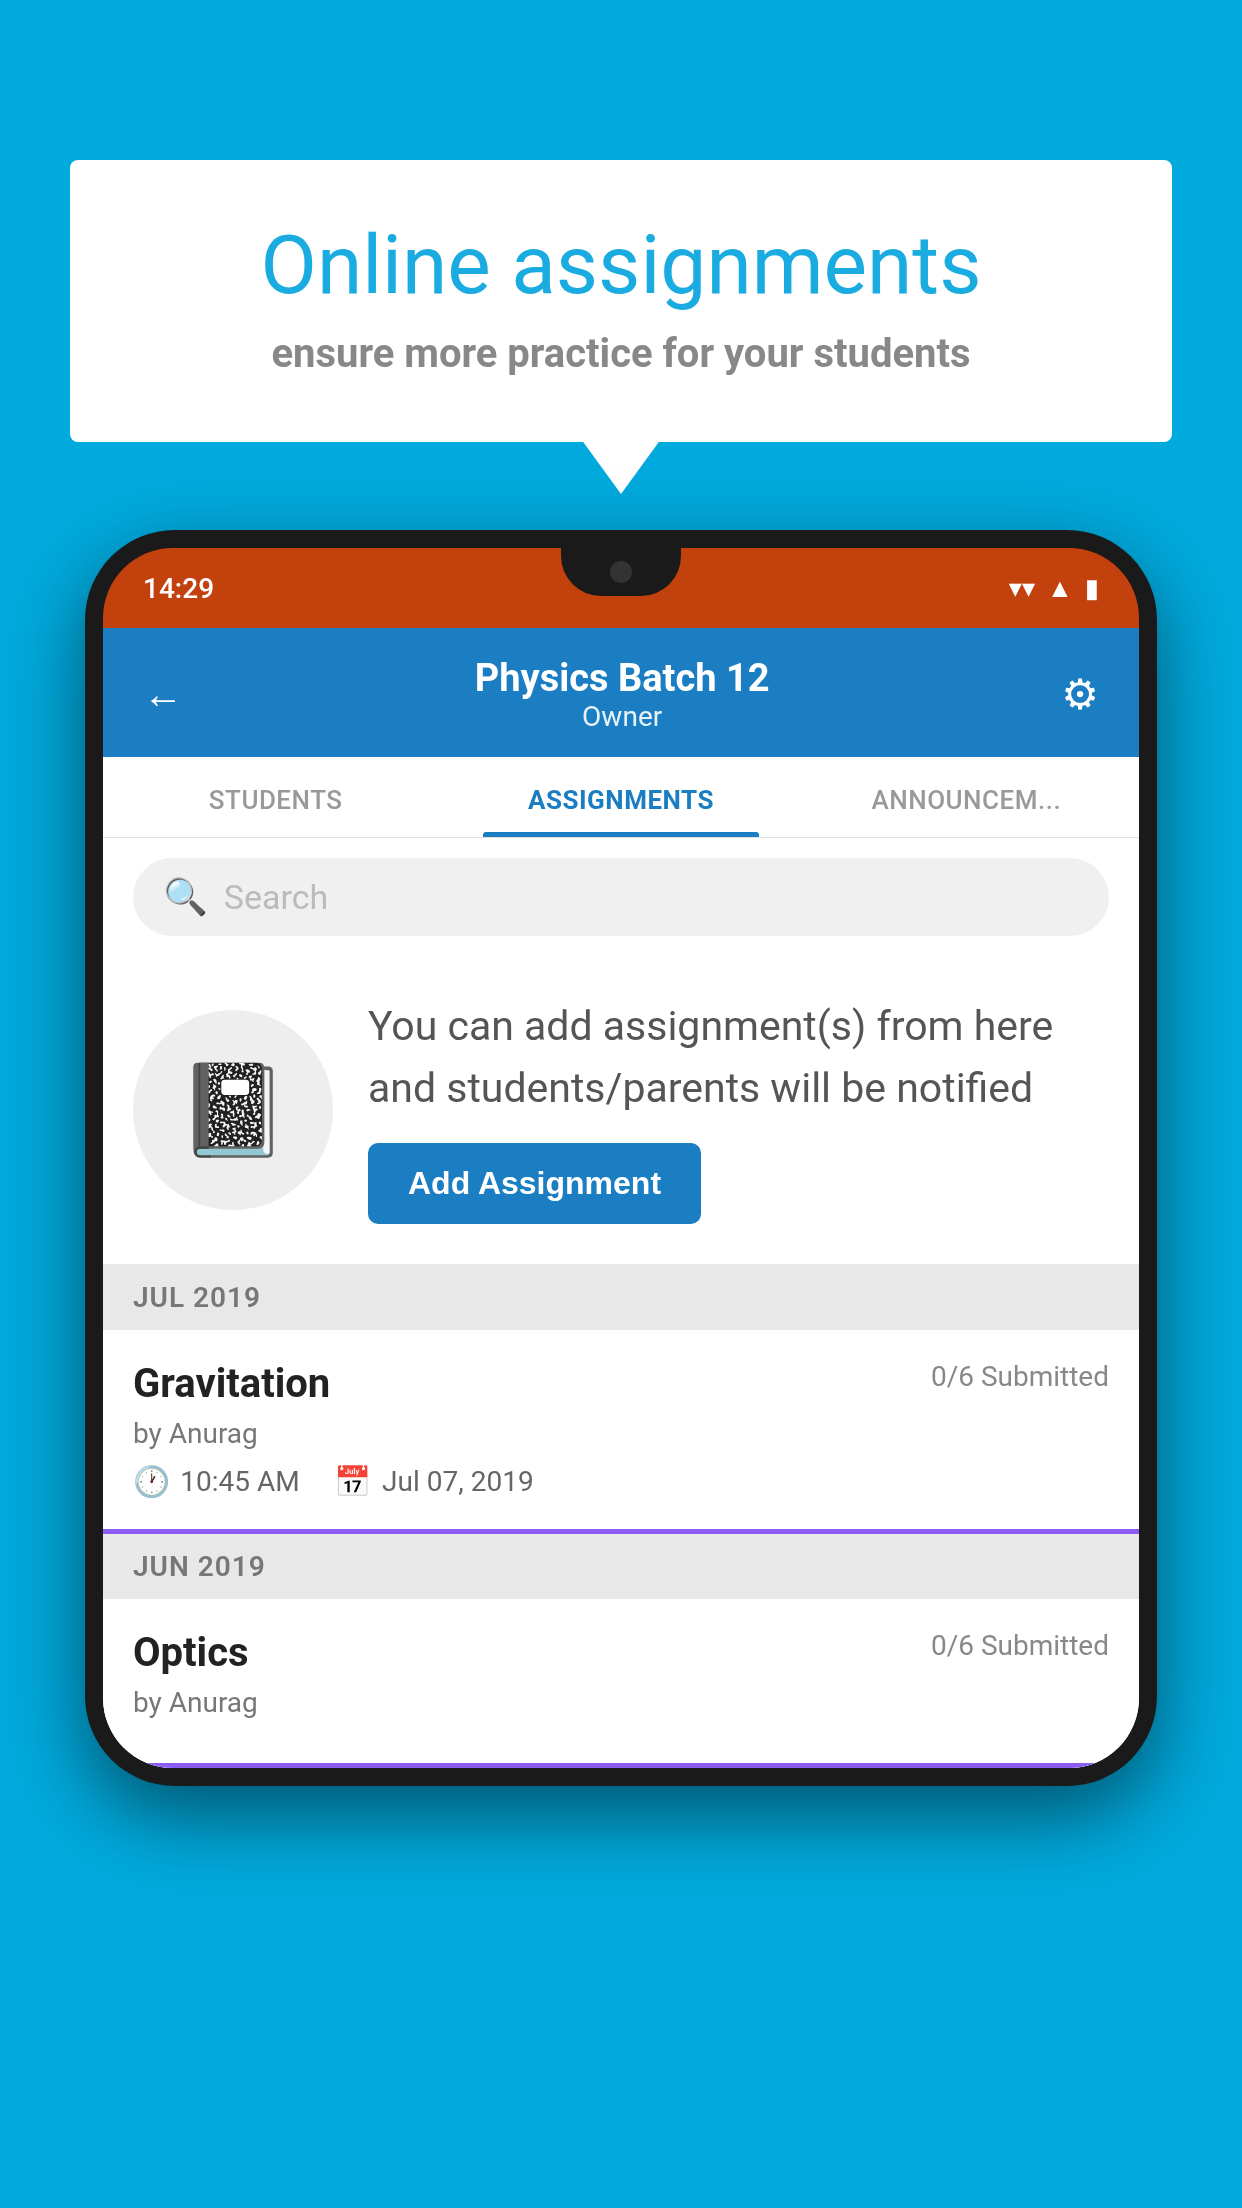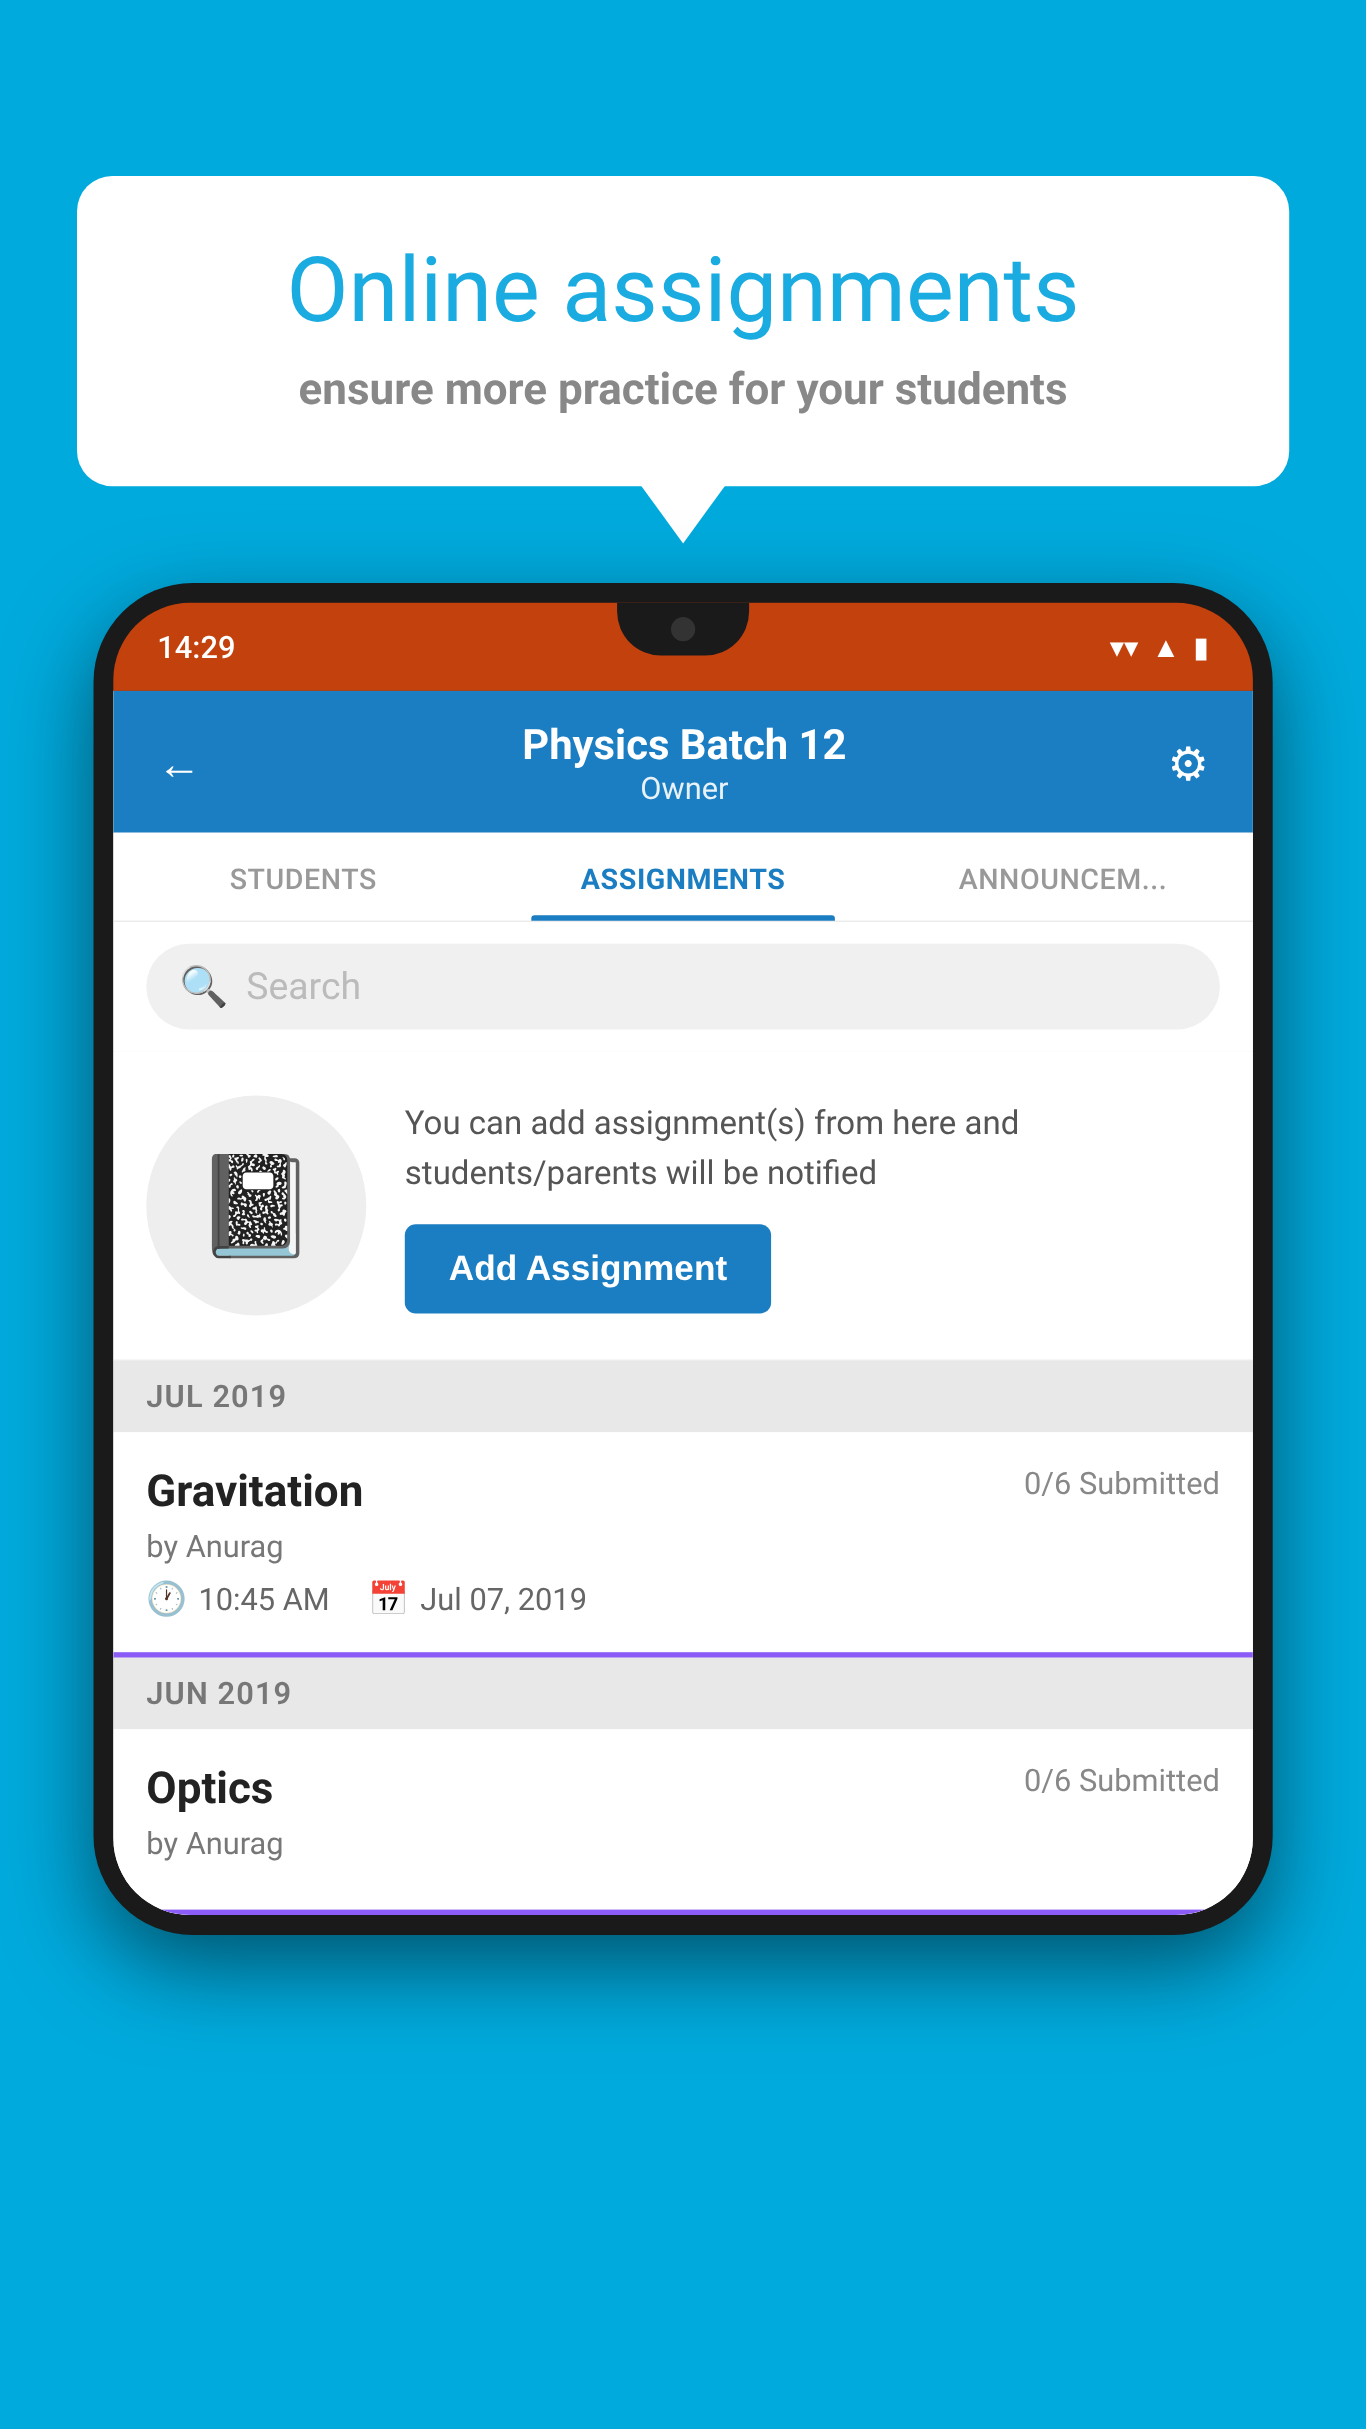--- a/index.html
+++ b/index.html
@@ -16,21 +16,21 @@
     
     .speech-bubble-container {
       position: absolute;
       top: 160px;
       left: 70px;
       right: 70px;
     }
 
     .speech-bubble {
       background: white;
-      border-radius: 32px;
+      border-radius: 8px;
       padding: 60px 70px 65px;
       text-align: center;
       position: relative;
     }
 
     .speech-bubble::after {
       content: '';
       position: absolute;
       bottom: -52px;
       left: 50%;
@@ -245,21 +245,21 @@
 
     .notebook-icon {
       font-size: 90px;
     }
 
     .promo-right {
       flex: 1;
     }
 
     .promo-text {
-      font-size: 30px;
+      font-size: 41px;
       color: #555;
       line-height: 1.5;
       margin-bottom: 24px;
     }
 
     .add-assignment-btn {
       background: #1B7EC2;
       color: white;
       border: none;
       border-radius: 10px;

